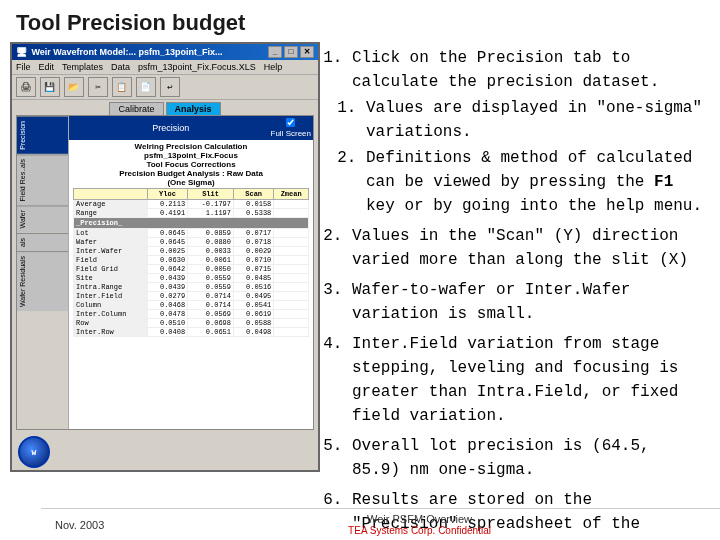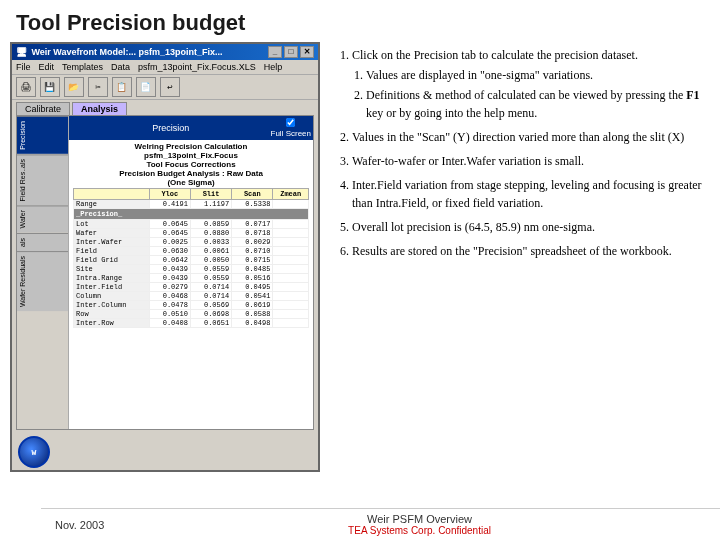--- a/index.html
+++ b/index.html
@@ -106,32 +106,33 @@
       justify-content: center;
       cursor: pointer;
     }
 
     .app-tabs {
       display: flex;
       padding: 2px 4px 0;
       gap: 2px;
       font-size: 9px;
       font-family: Arial, sans-serif;
+      justify-content: center;
     }
 
     .app-tab {
       padding: 1px 8px;
       background: #c0c0c0;
       border: 1px solid #888;
       border-bottom: none;
       cursor: pointer;
     }
 
     .app-tab.active {
-      background: #c4b5fd;
+      background: #0ea5e9;
       font-weight: bold;
     }
 
     .app-content {
       display: flex;
       flex: 1;
       border: 1px solid #888;
       margin: 0 4px 4px 4px;
       background: #fff;
       overflow: hidden;
@@ -257,22 +258,22 @@
       align-items: center;
       justify-content: center;
       color: #fff;
       font-size: 8px;
       font-weight: bold;
     }
 
     
     .instructions {
       flex: 1;
-      font-size: 12px;
-      font-family: Liberation Serif, serif;
+      font-size: 16px;
+      font-family: Liberation Mono, monospace;
       padding: 4px 4px 0 4px;
       line-height: 1.5;
     }
 
     .instructions ol {
       padding-left: 16px;
     }
 
     .instructions > ol > li {
       margin-bottom: 6px;
@@ -385,20 +386,27 @@
             <thead>
               <tr>
                 <th></th>
                 <th>Yloc</th>
                 <th>Slit</th>
                 <th>Scan</th>
                 <th>Zmean</th>
               </tr>
             </thead>
             <tbody>
+              <tr>
+                <td>Average</td>
+                <td>0.2113</td>
+                <td>-0.1797</td>
+                <td>0.0158</td>
+                <td></td>
+              </tr>
               <tr>
                 <td>Range</td>
                 <td>0.4191</td>
                 <td>1.1197</td>
                 <td>0.5338</td>
                 <td></td>
               </tr>
               <tr>
                 <td colspan="5" style="background:#888;color:#fff;font-size:7px;font-weight:bold;padding:1px 2px;">_Precision_</td>
               </tr>

